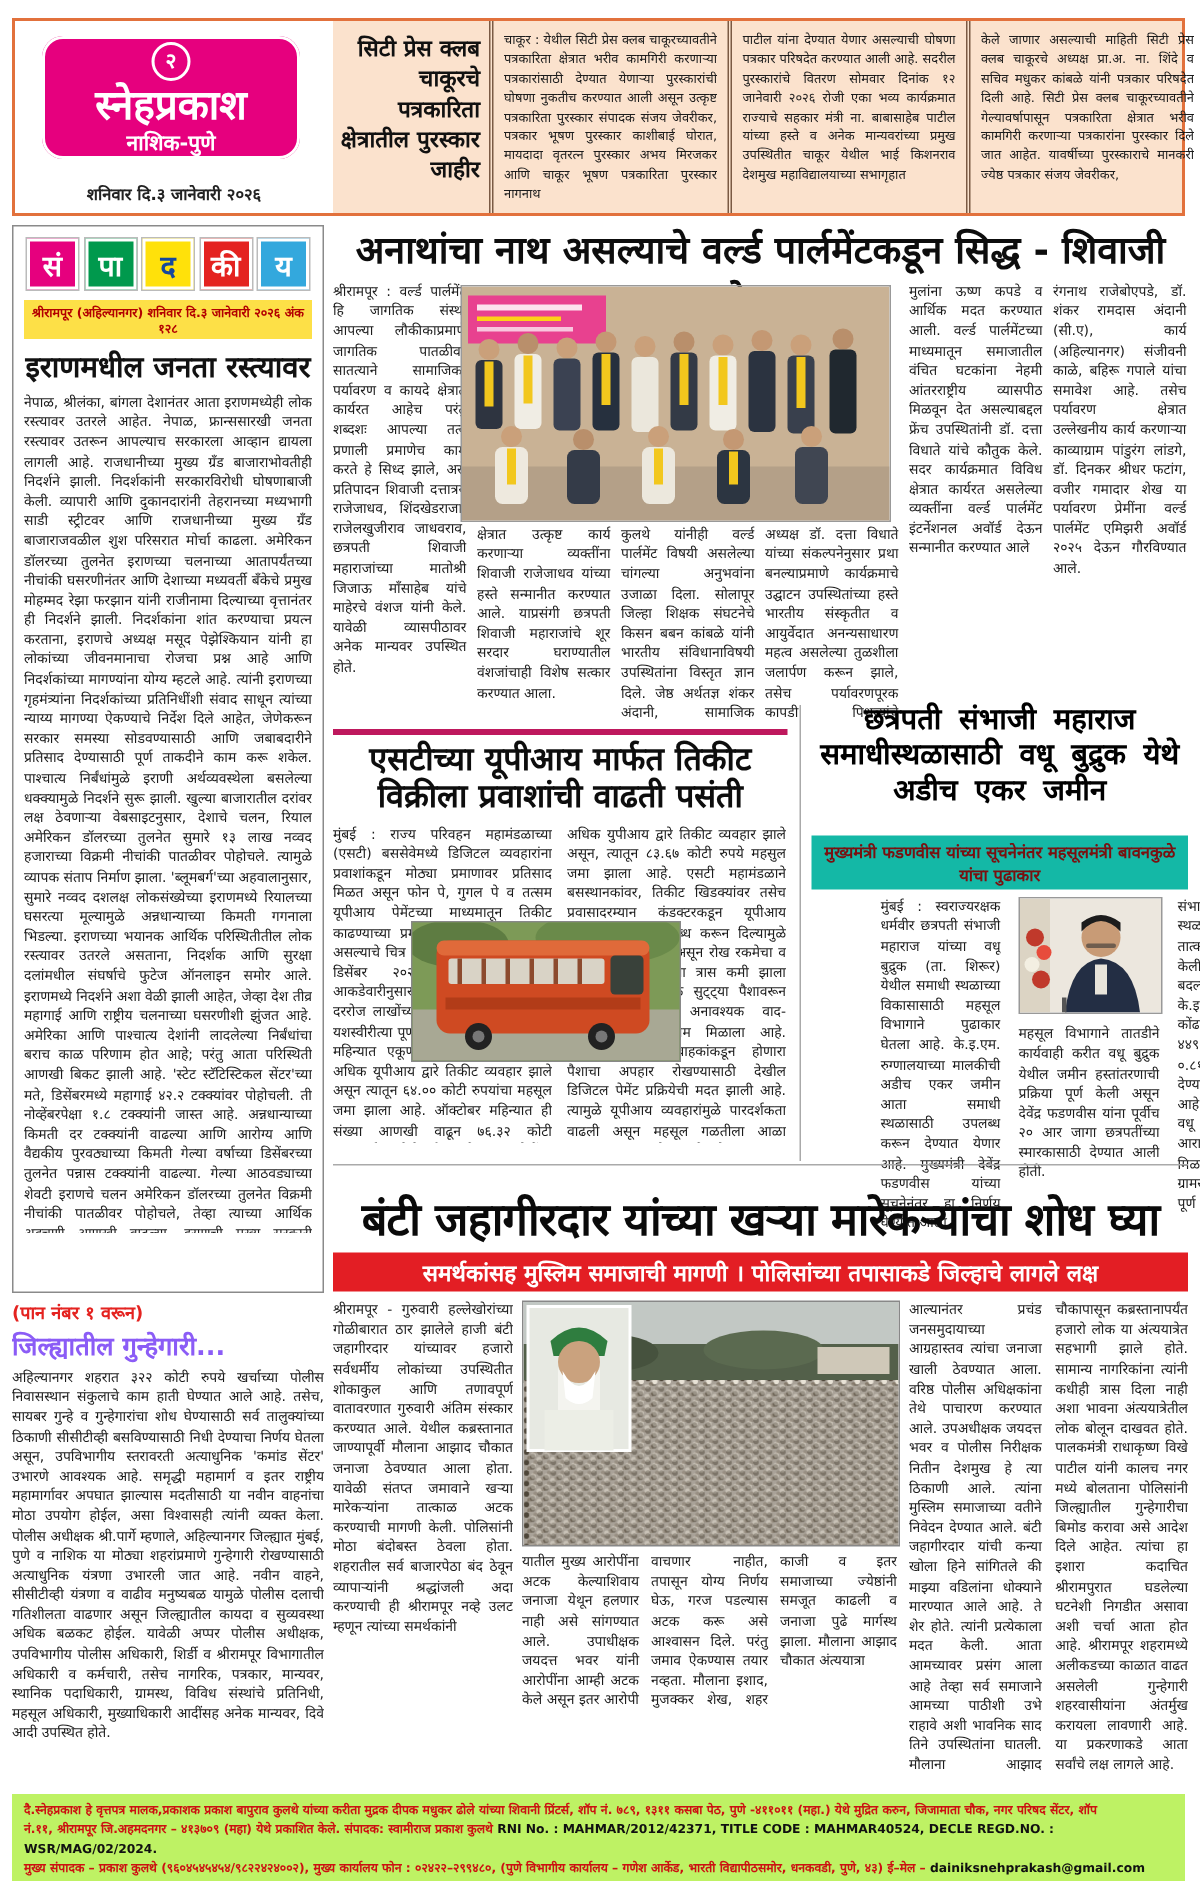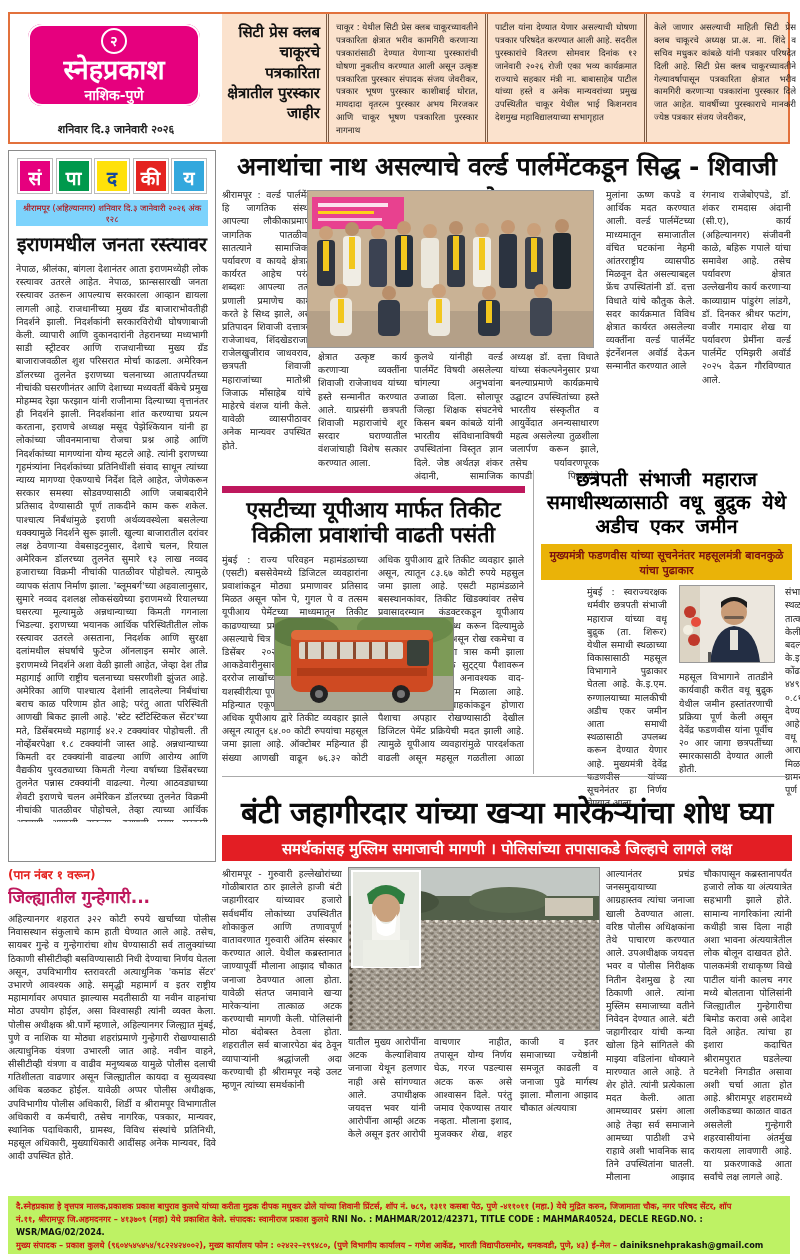--- a/index.html
+++ b/index.html
@@ -24,49 +24,49 @@
   .strip-col:last-child{border-right:none;}
   .strip-col .just{font-size:8.6px;line-height:1.5;}
   
   .edbox{position:absolute;left:8px;top:150px;width:208px;height:712px;border:1px solid #8a8a8a;
          box-sizing:border-box;padding:6px 7px;background:#fff;}
   .edletters{display:flex;justify-content:space-between;padding:2px 2px 5px 2px;}
   .edl{width:34px;height:34px;text-align:center;line-height:34px;font-size:19px;font-weight:700;
        color:#fff;border:2px solid #fff;box-shadow:0 0 0 1px #bbb;box-sizing:border-box;}
   .edl1{background:#e6007e;} .edl2{background:#00994d;} .edl3{background:#ffe10a;color:#15489c;}
   .edl4{background:#e42320;} .edl5{background:#33a8dd;}
-  .eddate{background:#7dd3fc;color:#b30000;font-weight:400;font-size:8.4px;text-align:center;
+  .eddate{background:#fde047;color:#b30000;font-weight:700;font-size:8.4px;text-align:center;
           padding:2px 0;margin:2px 0 4px 0;}
   .edhead{font-size:19.5px;font-weight:700;text-align:center;color:#111;margin:2px 0 5px 0;}
   
   .cont{position:absolute;left:8px;top:866px;width:208px;height:324px;overflow:hidden;}
   .conttag{color:#e42320;font-weight:700;font-size:12px;}
-  .conthead{font-size:17px;font-weight:700;color:#be185d;margin:2px 0 4px 0;}
+  .conthead{font-size:17px;font-weight:700;color:#8b5cf6;margin:2px 0 4px 0;}
   
   .mainhead{position:absolute;left:222px;top:148px;width:570px;font-size:25px;font-weight:700;
             text-align:center;color:#0d0d0d;}
   .mainbody{position:absolute;left:222px;top:188px;width:570px;height:294px;display:flex;gap:7px;}
   .mcol{width:89px;flex:none;}
   .mcol.pad{padding-top:162px;box-sizing:border-box;}
   .mainphoto{position:absolute;left:85px;top:2px;width:285px;height:156px;border:1px solid #999;}
   
-  .st{position:absolute;left:222px;top:486px;width:303px;height:288px;border-top:7px solid #be185d;
+  .st{position:absolute;left:222px;top:486px;width:303px;height:288px;border-top:4px solid #be185d;
       padding-top:4px;box-sizing:border-box;}
   .sthead{font-size:21.5px;font-weight:700;text-align:center;line-height:1.18;color:#0d0d0d;}
   .stbody{position:relative;margin-top:5px;height:212px;}
   .stc1{position:absolute;left:0;top:0;width:146px;height:212px;}
   .stc2{position:absolute;left:156px;top:0;width:146px;height:212px;}
   .busphoto{position:absolute;left:52px;top:64px;width:178px;height:92px;border:1px solid #888;
             background:#7d9a57;z-index:3;}
   
   .sam{position:absolute;left:533px;top:470px;width:259px;height:304px;border-left:1px solid #aaa;
        padding-left:7px;box-sizing:border-box;}
   .samhead{font-size:19.5px;font-weight:700;text-align:center;line-height:1.2;color:#000000;font-family:Liberation Mono, monospace;}
-  .samsub{background:#eab308;color:#7a1010;font-weight:700;font-size:11px;text-align:center;
-          padding:3px 1px;margin:4px 0 5px 0;}
+  .samsub{background:#14b8a6;color:#7a1010;font-weight:700;font-size:11px;text-align:center;
+          padding:3px 1px;margin:17px 0 5px 0;}
   .sambody{display:flex;gap:12px;margin-left:46px;}
   .samc{width:80px;flex:none;}
   .samc2{width:94px;flex:none;}
   .ministerphoto{width:94px;height:76px;border:1px solid #999;margin-bottom:3px;}
   
   .banti{position:absolute;left:222px;top:776px;width:570px;height:414px;border-top:1px solid #aaa;
          padding-top:14px;box-sizing:border-box;}
   .bantihead{font-size:30px;font-weight:800;text-align:center;color:#0a0a0a;letter-spacing:-0.5px;}
   .bantibar{background:#e31e24;color:#fff;font-weight:700;font-size:15px;text-align:center;
             padding:3px 0;margin-top:3px;}

